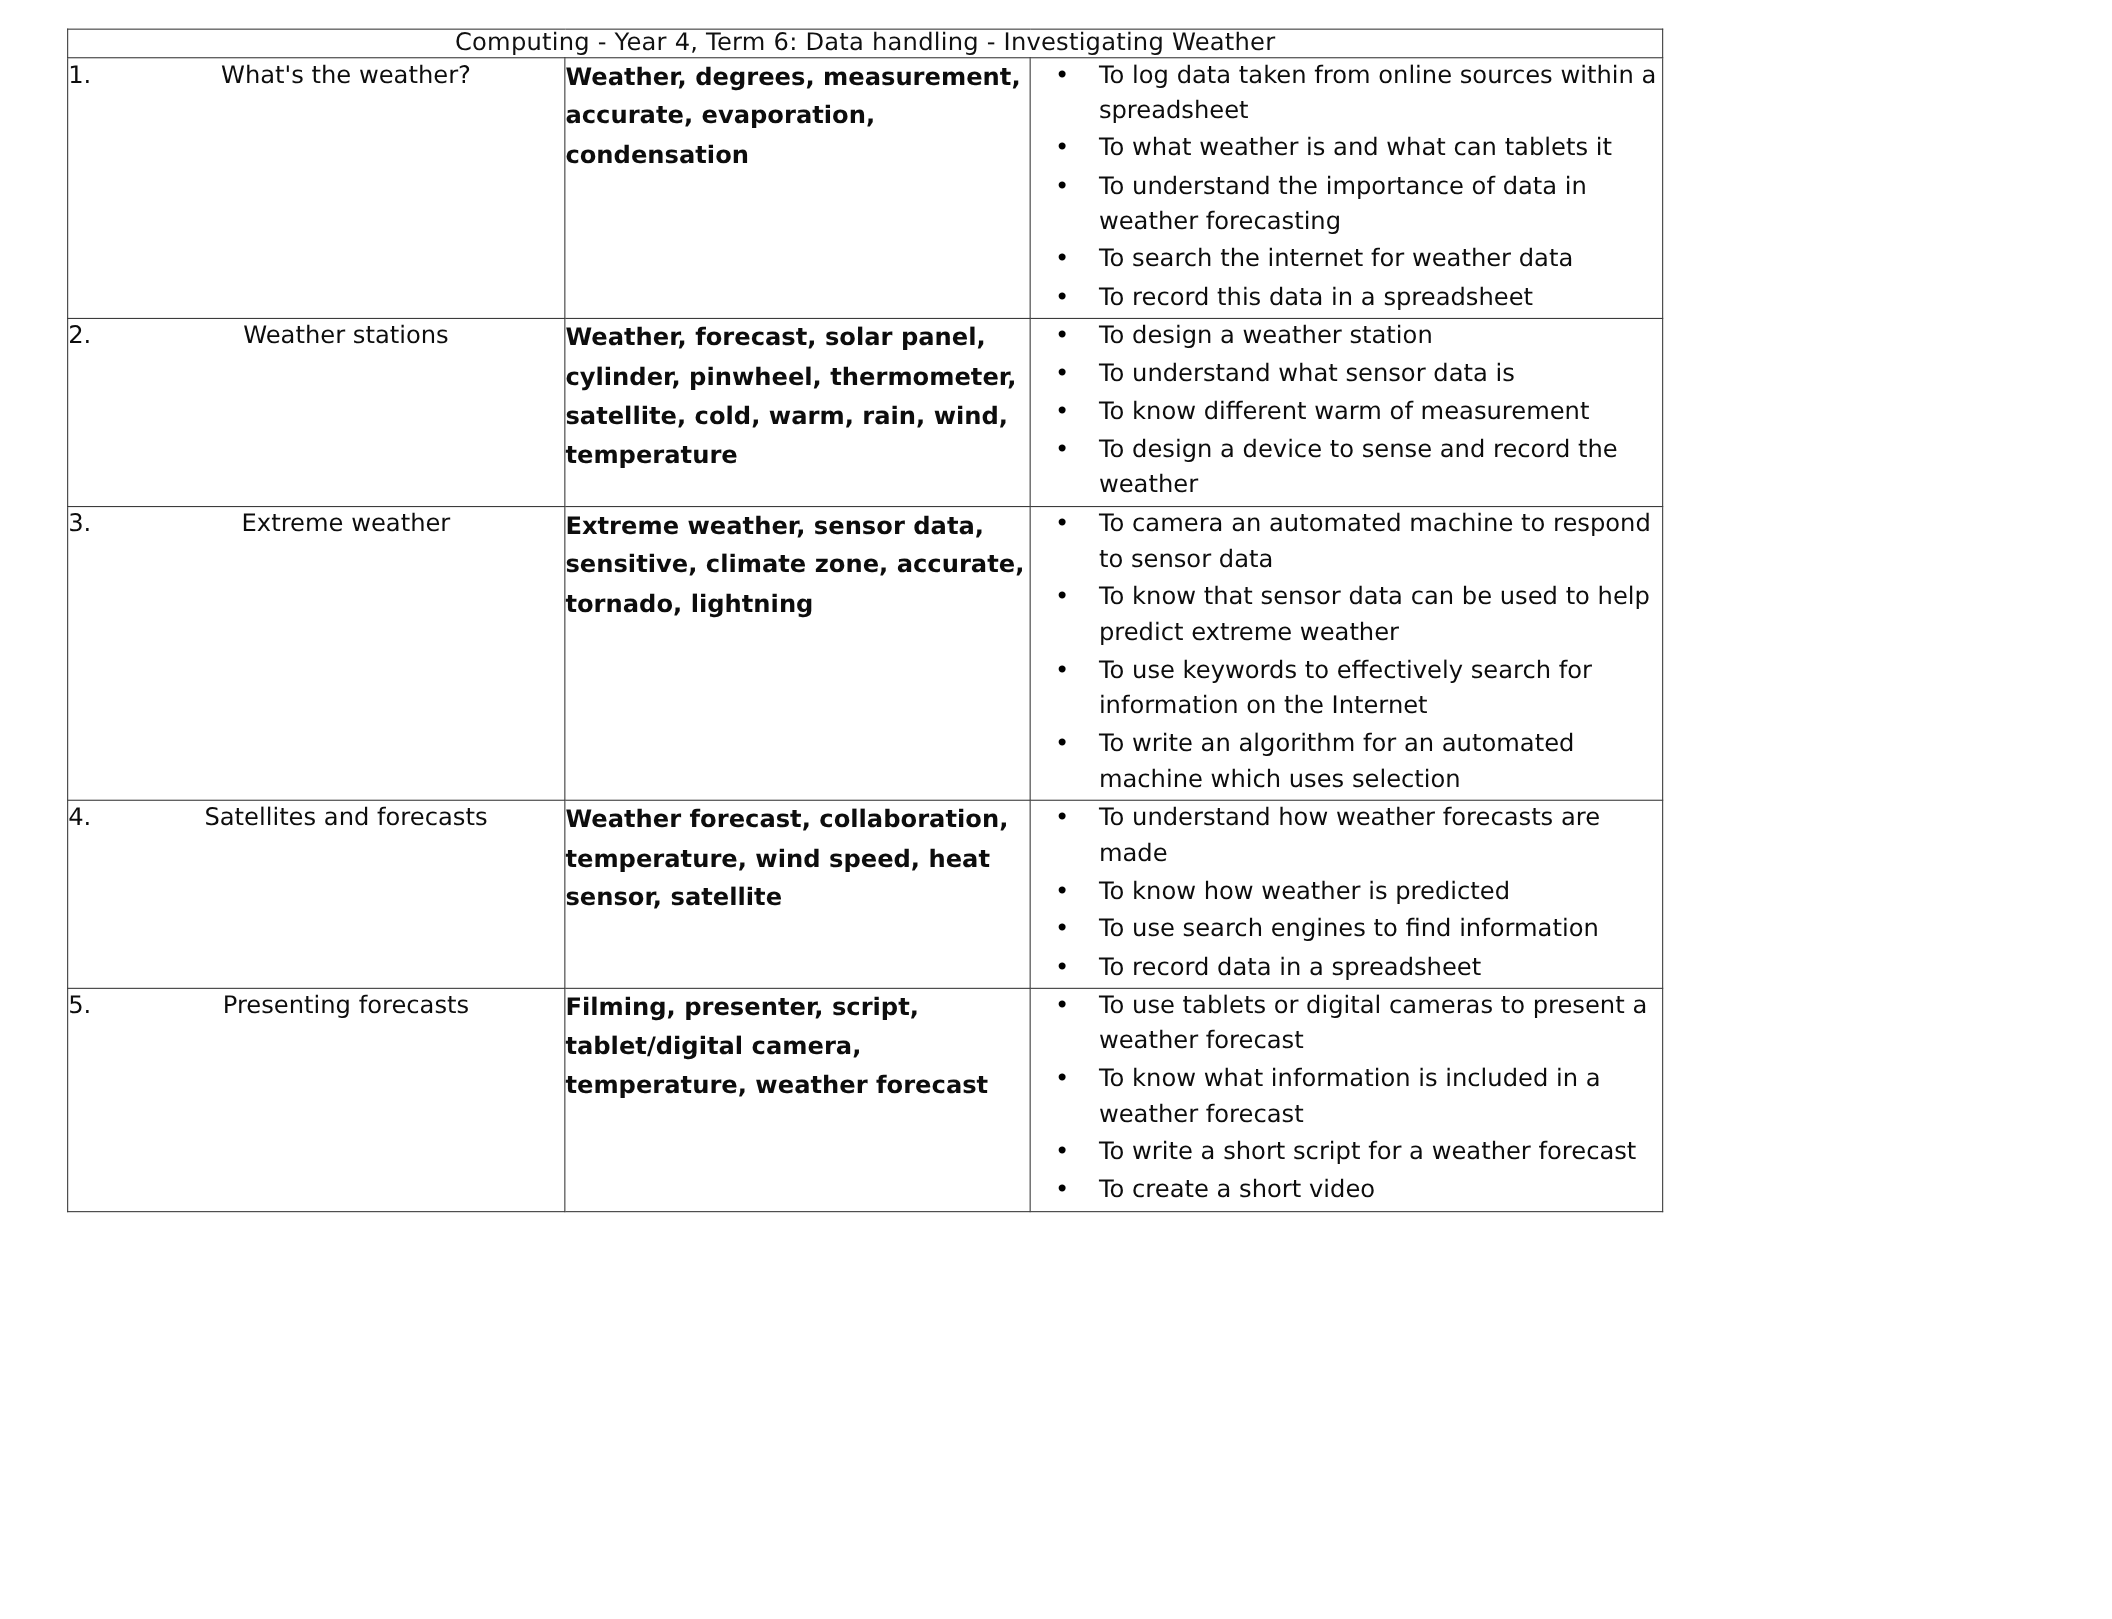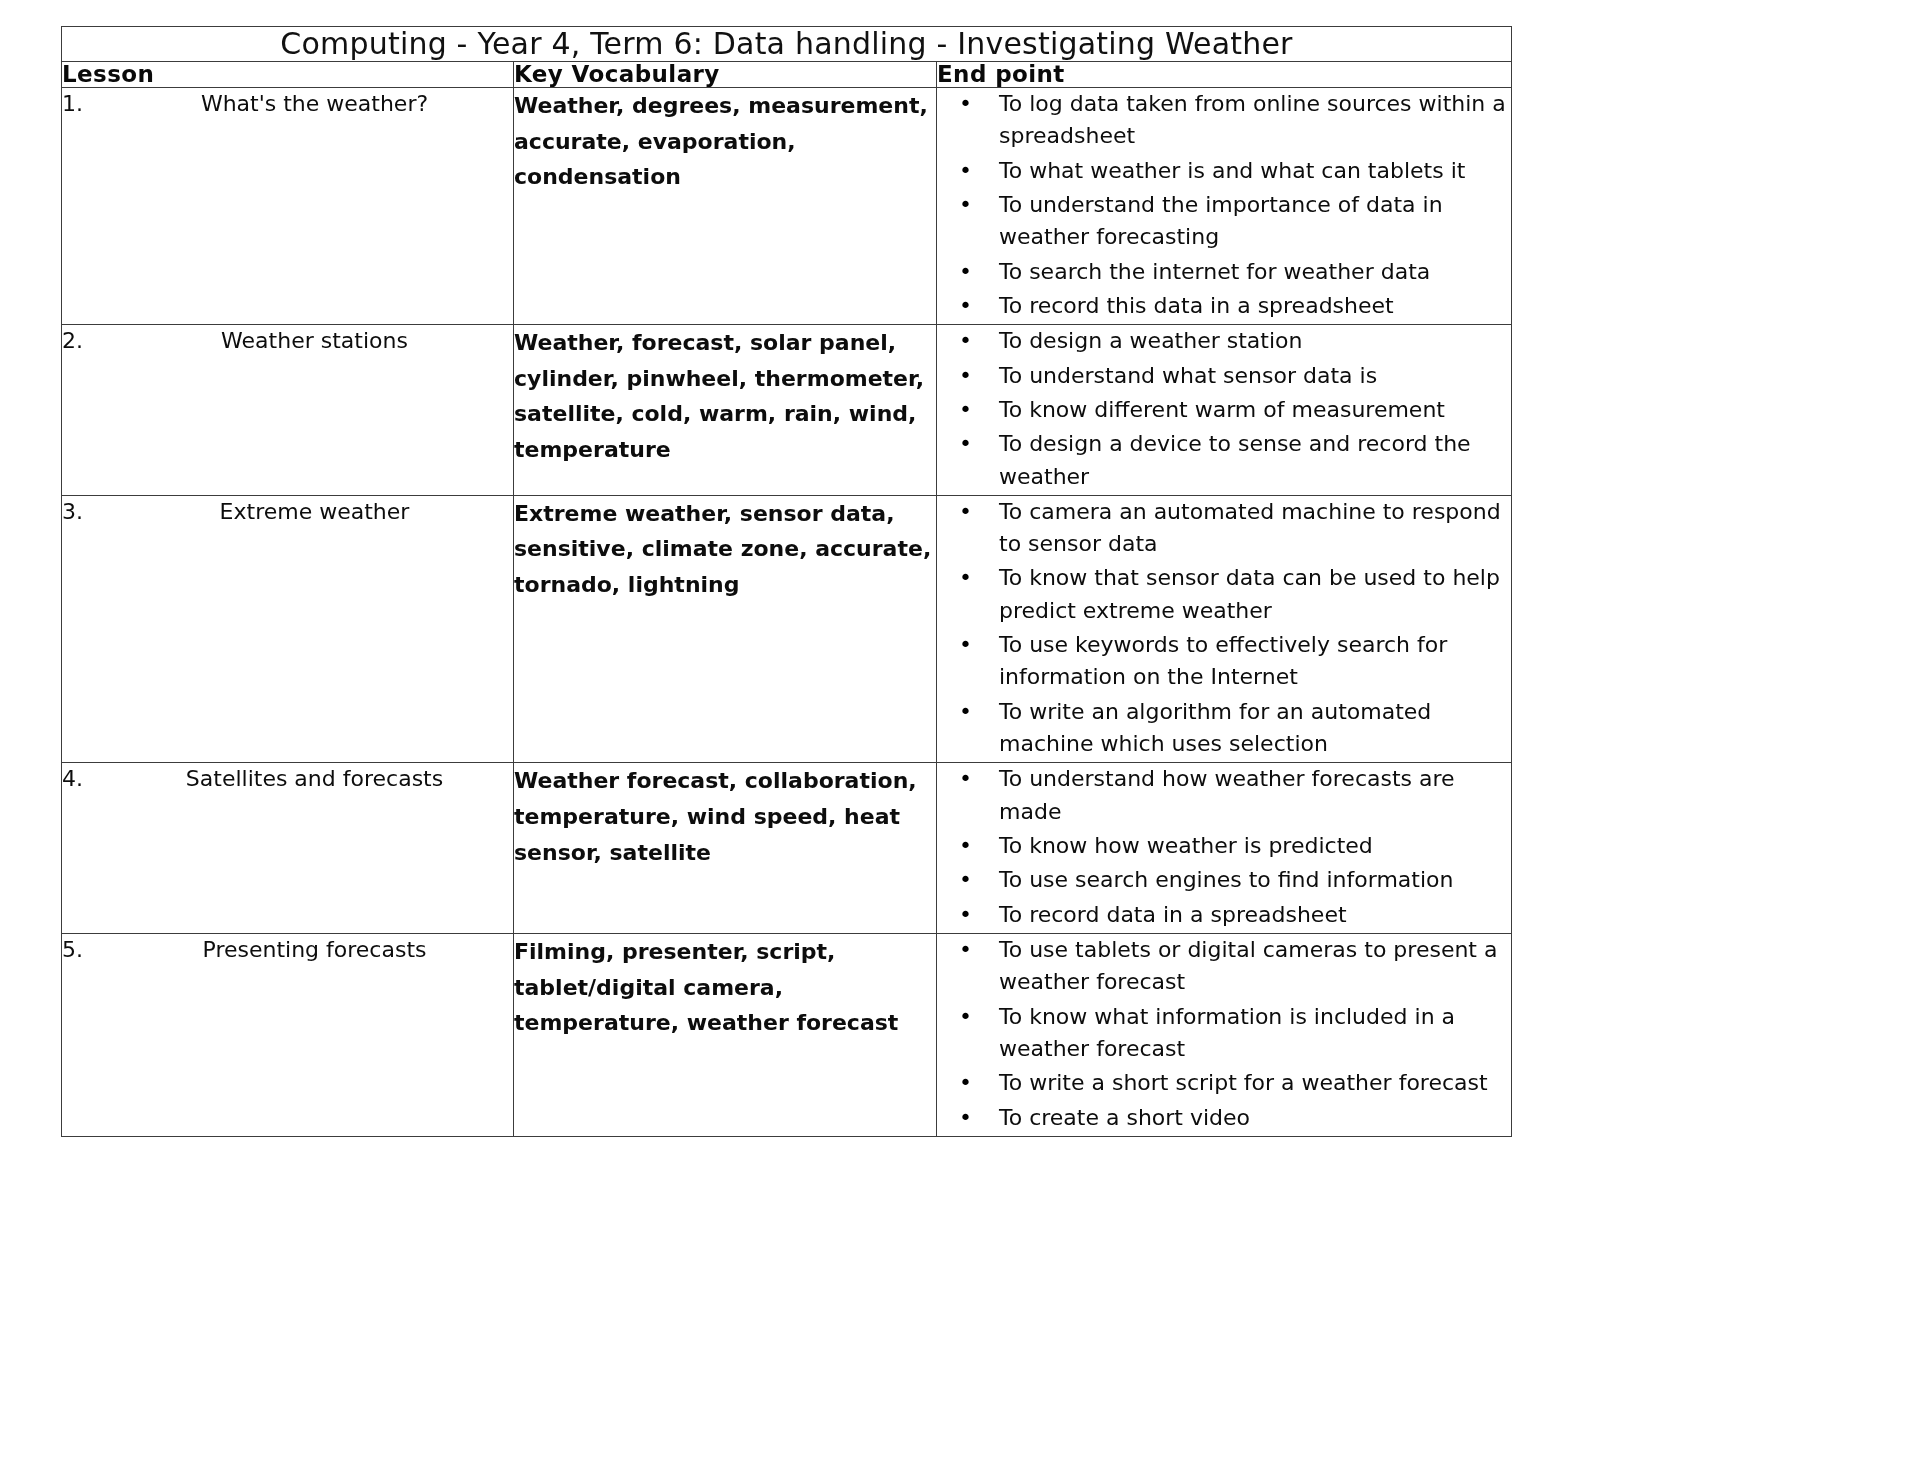--- a/index.html
+++ b/index.html
@@ -42,21 +42,21 @@
 
   
   .title-cell {
     background: #e3ebd9;
     border: 1px solid #6e6e6e;
     text-align: center;
     padding: 14px 10px 16px 10px;
   }
   .title-text {
     font-family: "DejaVu Sans", sans-serif;
-    font-size: 30px;
+    font-size: 22px;
     line-height: 1.12;
     color: #111111;
     letter-spacing: 0.2px;
     white-space: nowrap;
   }
 
   
   .col-head {
     padding: 10px 10px 12px 13px;
     border-top: 1px solid #4a4a4a;
@@ -148,31 +148,20 @@
       <col class="c-end">
     </colgroup>
     <tbody>
 
       <tr>
         <td class="title-cell" colspan="3">
           <div class="title-text">Computing - Year 4, Term 6: Data handling - Investigating Weather</div>
         </td>
       </tr>
 
-      <tr>
-        <td class="col-head">
-          <div class="col-head-text">Lesson</div>
-        </td>
-        <td class="col-head">
-          <div class="col-head-text">Key Vocabulary</div>
-        </td>
-        <td class="col-head">
-          <div class="col-head-text">End point</div>
-        </td>
-      </tr>
 
       <tr>
         <td class="cell-lesson">
           <div class="lesson-line">
             <span class="lesson-num">1.</span>
             <span class="lesson-title">What's the weather?</span>
           </div>
         </td>
         <td class="cell-vocab">
           <div class="vocab-text">Weather, degrees, measurement, accurate, evaporation, condensation</div>

